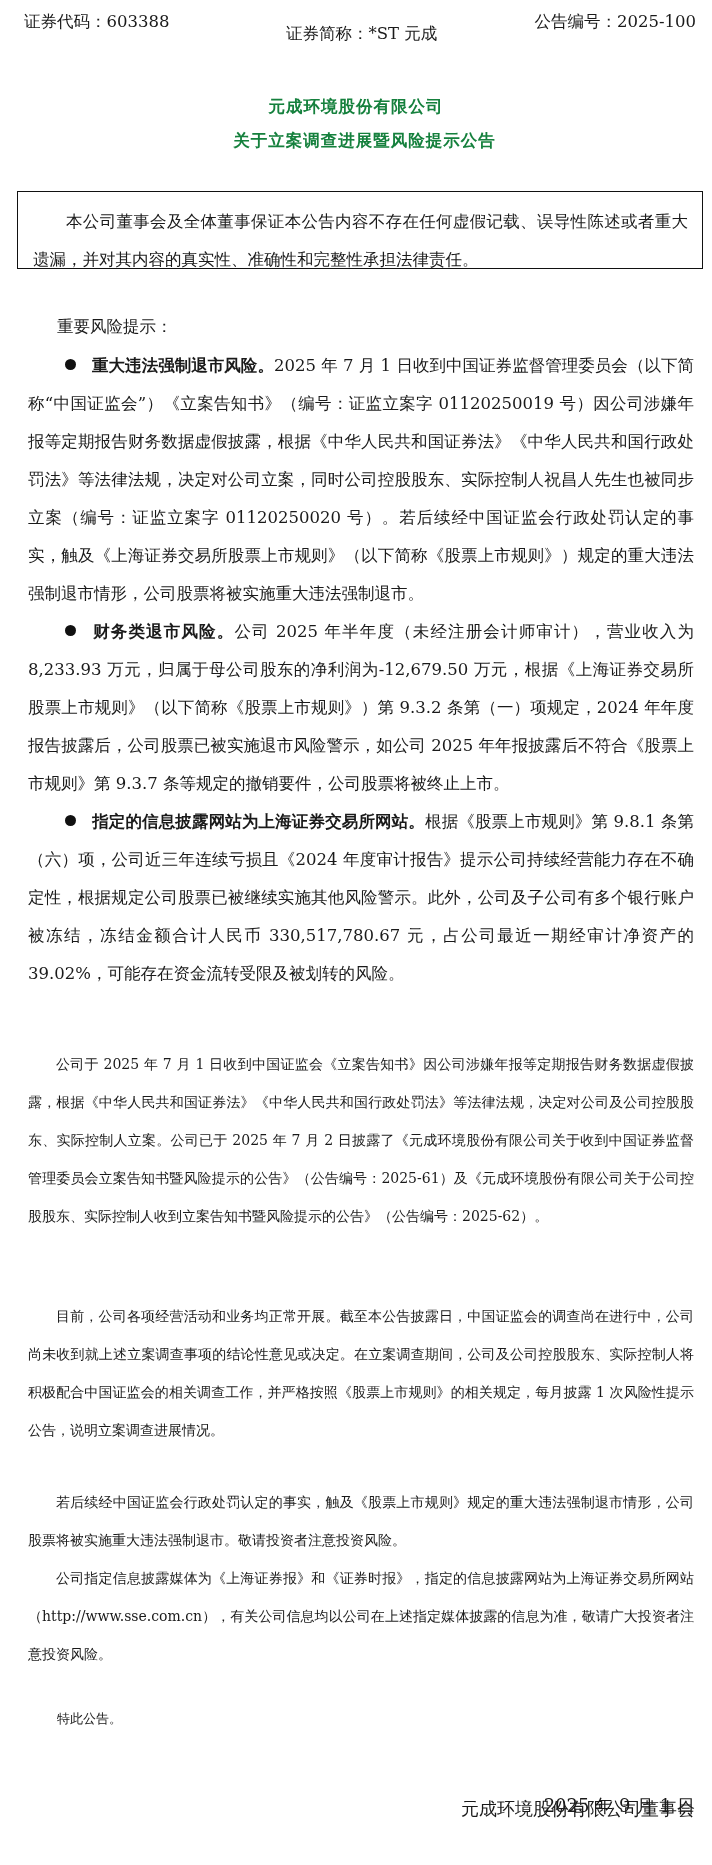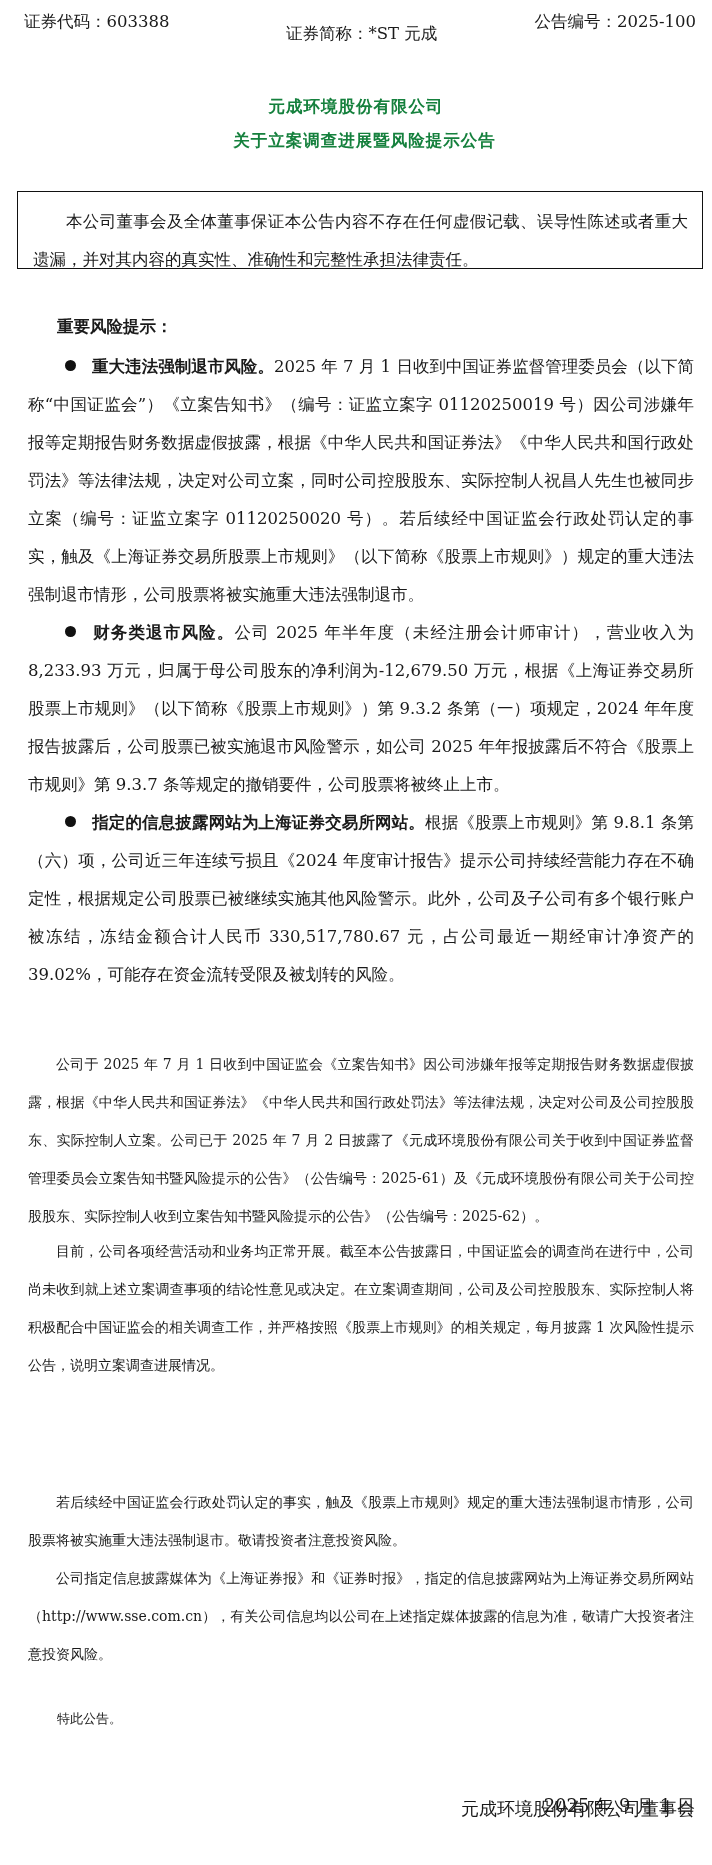--- a/index.html
+++ b/index.html
@@ -31,27 +31,27 @@
     border: 1.5px solid #111; box-sizing: border-box;
     font-size: 16.5px; line-height: 38px; padding: 3px 6px 0 7px;
   }
   .statement-box p { margin: 8px; text-indent: 2em; text-align: justify; text-align-last: left; }
 
   .body {
     position: absolute; left: 28px; width: 666px; font-size: 14px;
   }
   .para { margin: 0; line-height: 38px; text-align: justify; text-indent: 2em; }
   .risk-heading {
-    position: absolute; left: 57px; top: 316px; font-size: 16.5px; font-weight: bold;
+    position: absolute; left: 57px; top: 316px; font-size: 16.5px; font-weight: normal;
     font-family: "DejaVu Sans", "Liberation Sans", sans-serif;
   }
   .bullet-para { position: absolute; left: 28px; width: 666px; font-size: 16.5px; line-height: 38px; text-align: justify; }
   .bullet-para .lead { padding-left: 2em; }
   .bullet-dot { display: inline-block; width: 11px; height: 11px; border-radius: 50%; background: #111; margin: 0 16px 0 4px; vertical-align: 1px; }
-  .bold-lead { font-weight: bold; font-family: Liberation Sans, sans-serif; }
+  .bold-lead { font-weight: bold; font-family: Liberation Serif, serif; }
 
   .closing { position: absolute; left: 57px; top: 1710px; font-size: 13px; }
   .sign { position: absolute; right: 17px; font-size: 18px; text-align: right; }
   .sign-org { top: 1797px; }
   .sign-date { top: 1794px; }
 </style>
 </head>
 <body>
 
 <div class="header">
@@ -78,21 +78,21 @@
 </div>
 
 <div class="bullet-para" style="top:803px;">
   <span class="lead"></span><span class="bullet-dot"></span><span class="bold-lead">指定的信息披露网站为上海证券交易所网站。</span><span>根据《股票上市规则》第 9.8.1 条第（六）项，公司近三年连续亏损且《2024 年度审计报告》提示公司持续经营能力存在不确定性，根据规定公司股票已被继续实施其他风险警示。此外，公司及子公司有多个银行账户被冻结，冻结金额合计人民币 330,517,780.67 元，占公司最近一期经审计净资产的 39.02%，可能存在资金流转受限及被划转的风险。</span>
 </div>
 
 <div class="body" style="top:1045px;">
   <p class="para">公司于 2025 年 7 月 1 日收到中国证监会《立案告知书》因公司涉嫌年报等定期报告财务数据虚假披露，根据《中华人民共和国证券法》《中华人民共和国行政处罚法》等法律法规，决定对公司及公司控股股东、实际控制人立案。公司已于 2025 年 7 月 2 日披露了《元成环境股份有限公司关于收到中国证券监督管理委员会立案告知书暨风险提示的公告》（公告编号：2025-61）及《元成环境股份有限公司关于公司控股股东、实际控制人收到立案告知书暨风险提示的公告》（公告编号：2025-62）。</p>
 </div>
 
-<div class="body" style="top:1232px;">
+<div class="body" style="top:1297px;">
   <p class="para">目前，公司各项经营活动和业务均正常开展。截至本公告披露日，中国证监会的调查尚在进行中，公司尚未收到就上述立案调查事项的结论性意见或决定。在立案调查期间，公司及公司控股股东、实际控制人将积极配合中国证监会的相关调查工作，并严格按照《股票上市规则》的相关规定，每月披露 1 次风险性提示公告，说明立案调查进展情况。</p>
 </div>
 
 <div class="body" style="top:1483px;">
   <p class="para">若后续经中国证监会行政处罚认定的事实，触及《股票上市规则》规定的重大违法强制退市情形，公司股票将被实施重大违法强制退市。敬请投资者注意投资风险。</p>
 </div>
 
 <div class="body" style="top:1559px;">
   <p class="para">公司指定信息披露媒体为《上海证券报》和《证券时报》，指定的信息披露网站为上海证券交易所网站（http://www.sse.com.cn），有关公司信息均以公司在上述指定媒体披露的信息为准，敬请广大投资者注意投资风险。</p>
 </div>

